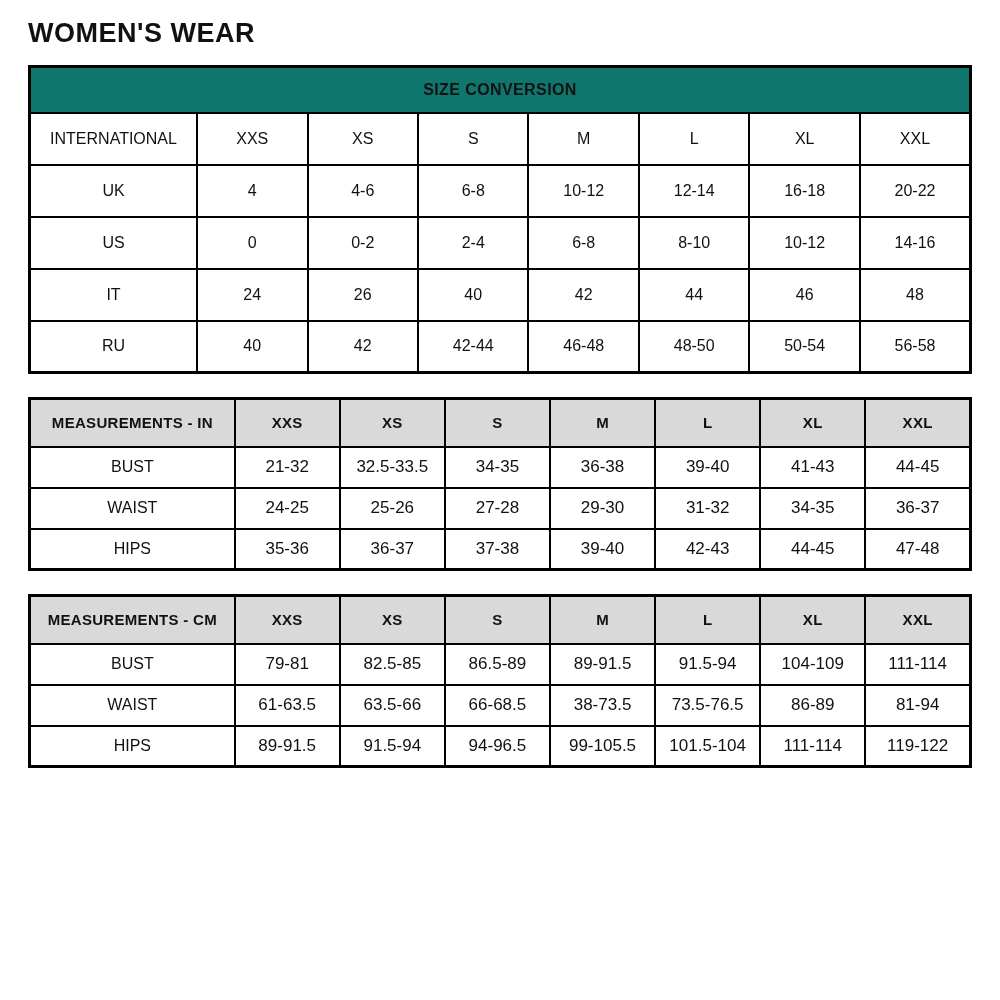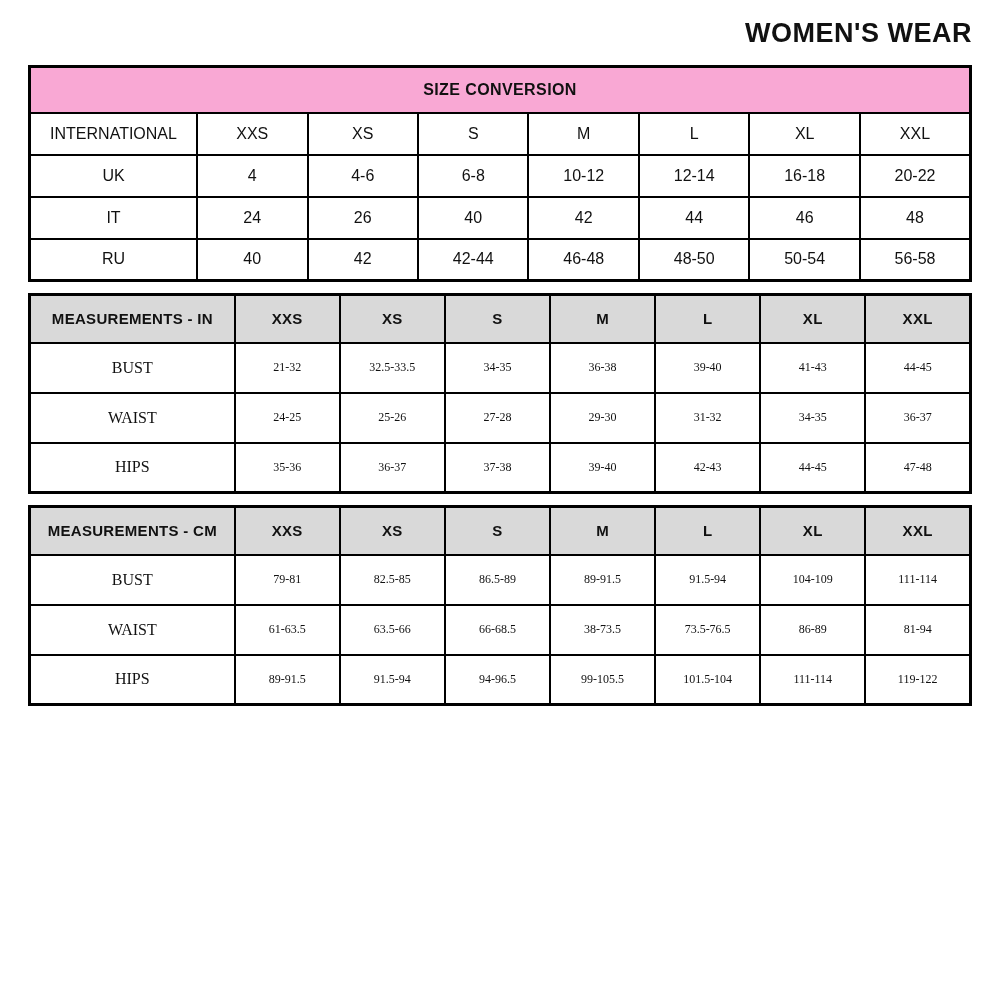--- a/index.html
+++ b/index.html
@@ -5,60 +5,60 @@
   * { box-sizing: border-box; margin: 0; padding: 0; }
   html, body { background: #ffffff; }
   body {
     width: 1000px; height: 1000px;
     font-family: "Liberation Sans", sans-serif;
     color: #111111;
     overflow: hidden;
   }
   .page { padding: 12px 28px 20px 28px; }
   .page-title {
-    text-align: right;
+    text-align: left;
     font-size: 27px;
     font-weight: bold;
     letter-spacing: 0.5px;
     margin: 6px 0 16px 0;
   }
   table {
     width: 100%;
     border-collapse: collapse;
     table-layout: fixed;
     border: 3px solid #000;
   }
   th, td {
     border: 2px solid #000;
     text-align: center;
     vertical-align: middle;
     padding: 2px 4px;
     overflow: hidden;
   }
   
   .tbl-conv .banner {
-    background: #f9a8d4;
+    background: #0f766e;
     font-weight: bold;
     font-size: 16px;
     height: 46px;
     letter-spacing: 0.4px;
   }
-  .tbl-conv td { font-size: 16px; height: 42px; }
+  .tbl-conv td { font-size: 16px; height: 52px; }
   
-  .tbl-meas { margin-top: 11px; }
+  .tbl-meas { margin-top: 23px; }
   .tbl-meas th {
     background: #d9d9d9;
     font-weight: bold;
     font-size: 15px;
     height: 48px;
     letter-spacing: 0.3px;
   }
-  .tbl-meas td { height: 50px; font-family: Liberation Serif, serif; }
+  .tbl-meas td { height: 41px; }
   .tbl-meas td.rlabel { font-size: 16px; }
-  .tbl-meas td.val { font-size: 12px; }
+  .tbl-meas td.val { font-size: 17px; }
   .c-label-1 { width: 17.8%; }
   .c-size-1  { width: 11.74%; }
   .c-label-2 { width: 21.8%; }
   .c-size-2  { width: 11.17%; }
 </style>
 </head>
 <body>
 
 <div class="page">
 
@@ -91,20 +91,30 @@
     </tr>
     <tr>
       <td>UK</td>
       <td>4</td>
       <td>4-6</td>
       <td>6-8</td>
       <td>10-12</td>
       <td>12-14</td>
       <td>16-18</td>
       <td>20-22</td>
+    </tr>
+    <tr>
+      <td>US</td>
+      <td>0</td>
+      <td>0-2</td>
+      <td>2-4</td>
+      <td>6-8</td>
+      <td>8-10</td>
+      <td>10-12</td>
+      <td>14-16</td>
     </tr>
     <tr>
       <td>IT</td>
       <td>24</td>
       <td>26</td>
       <td>40</td>
       <td>42</td>
       <td>44</td>
       <td>46</td>
       <td>48</td>

